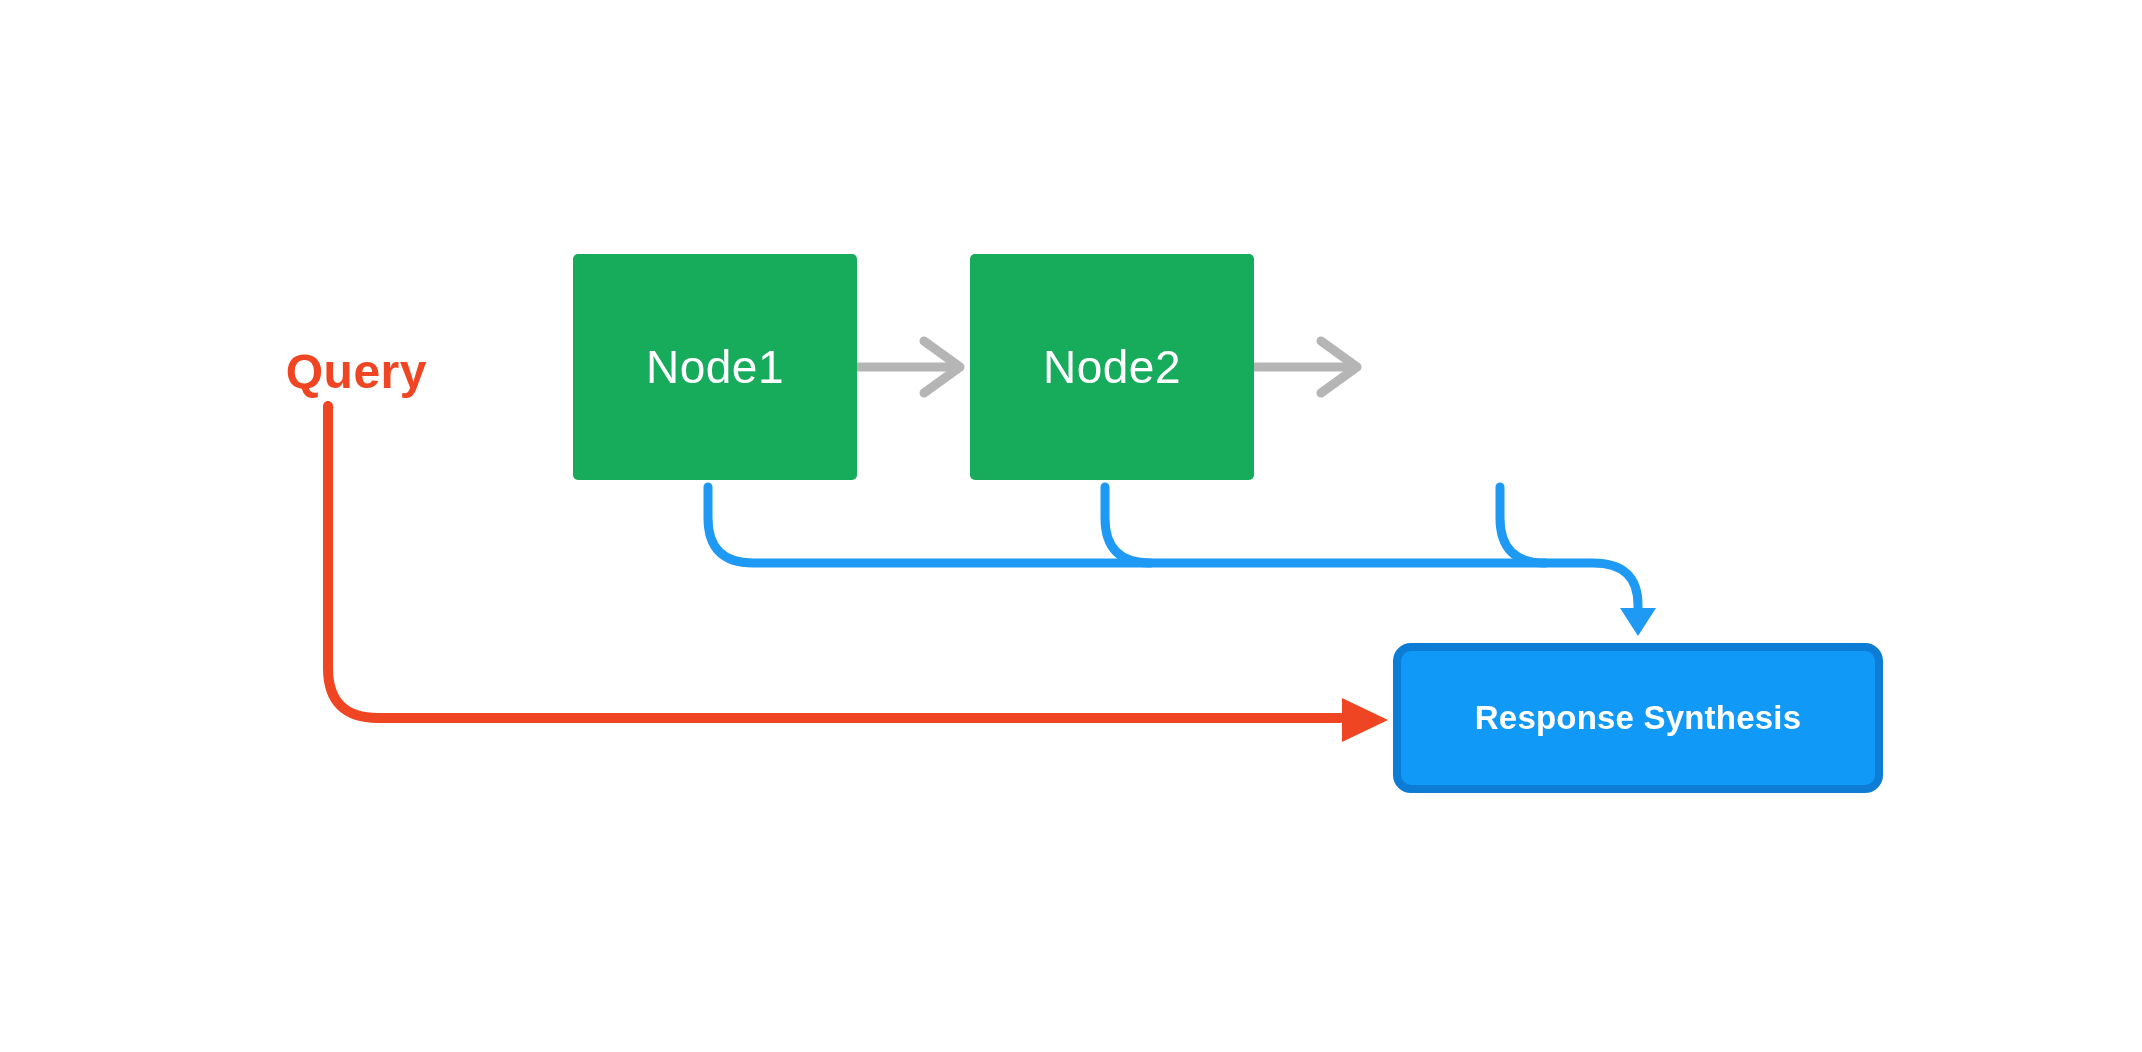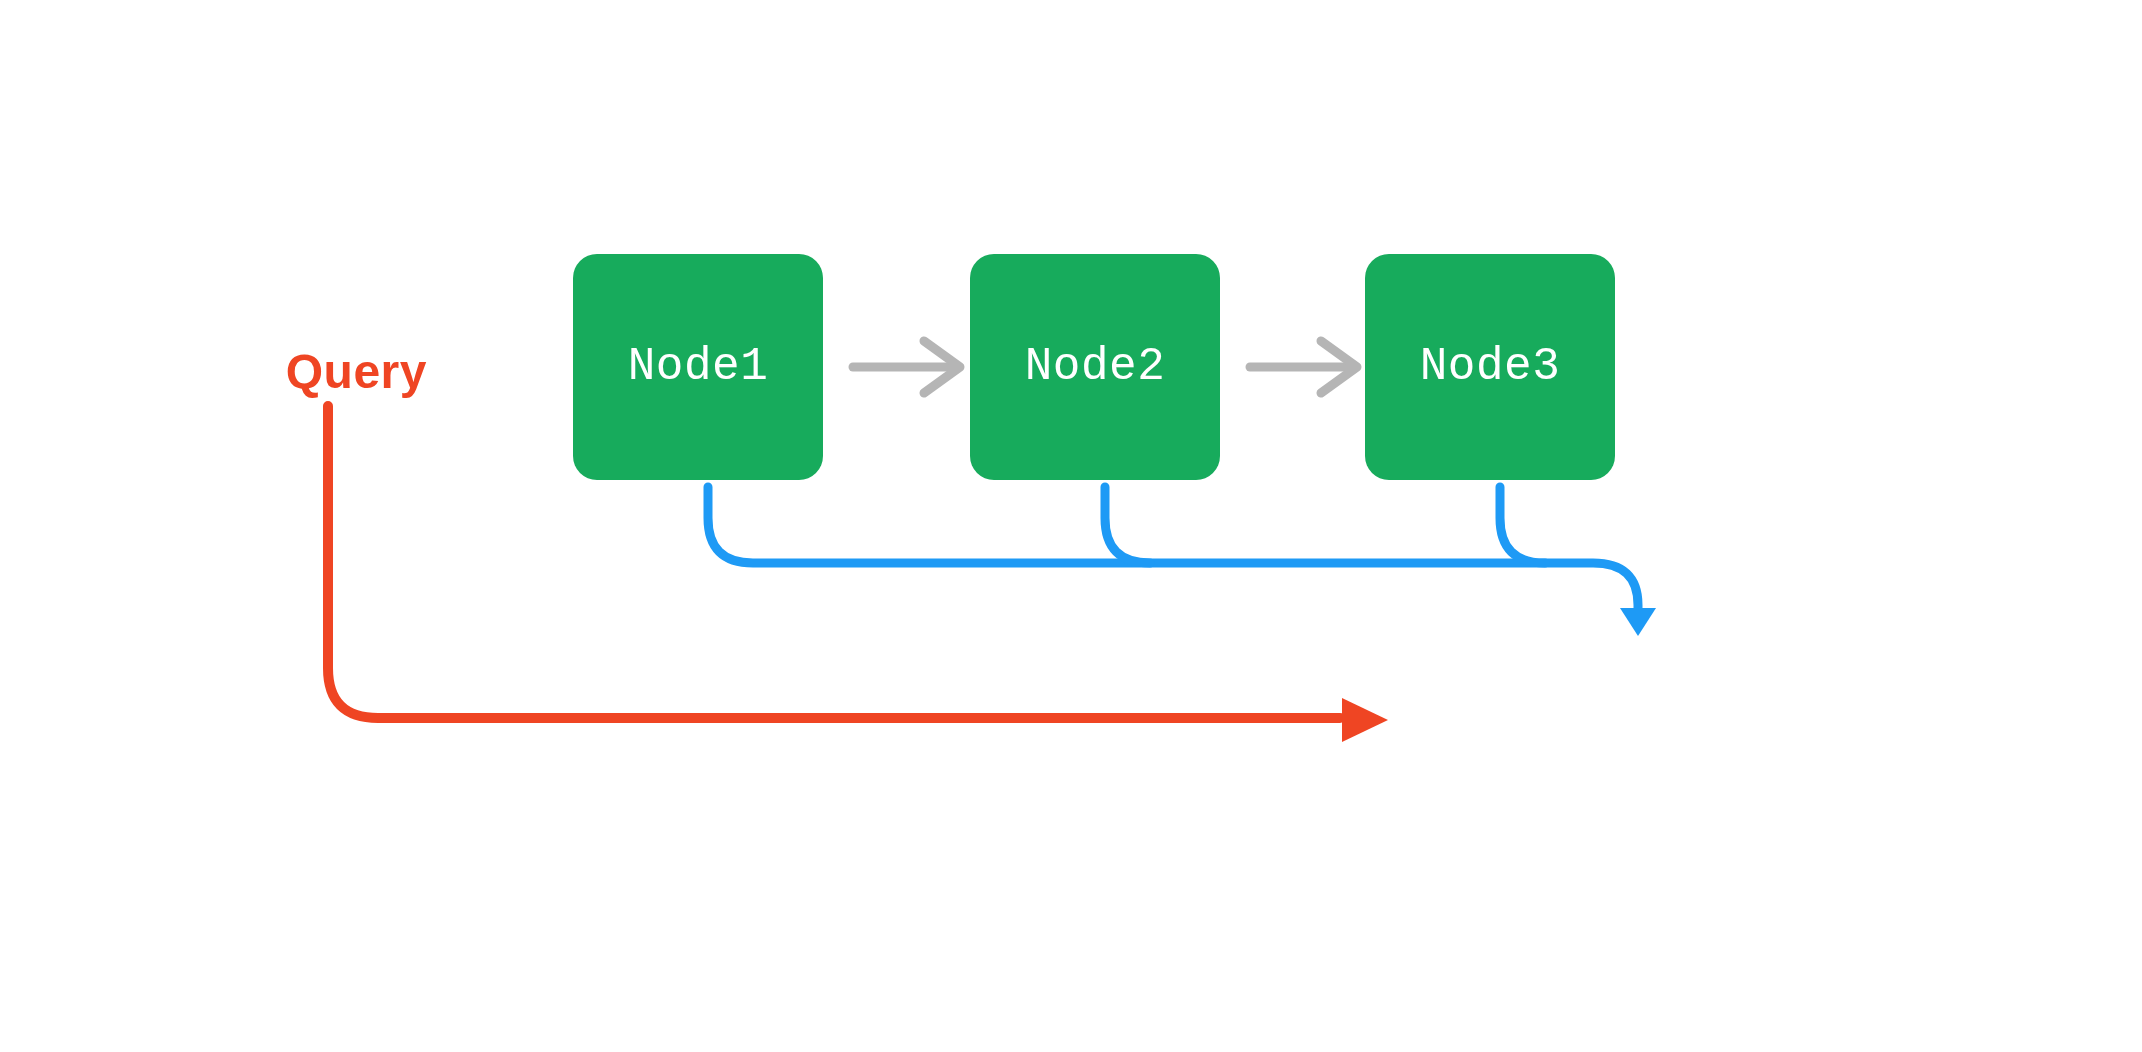--- a/index.html
+++ b/index.html
@@ -48,32 +48,31 @@
   .red-edge {
     stroke: var(--query-red);
     stroke-width: 10;
     fill: none;
     stroke-linecap: round;
     stroke-linejoin: round;
   }
   .red-head { fill: var(--query-red); stroke: none; }
   .flow-node {
     position: absolute;
-    width: 250px; height: 226px;
+    width: 284px; height: 226px;
     top: 254px;
     background: var(--node-fill);
-    border-radius: 24px;
+    border-radius: 5px;
     display: flex;
     align-items: center;
     justify-content: center;
     color: var(--node-text);
     font-size: 46px;
     font-weight: 400;
     letter-spacing: 0.5px;
-    font-family: Liberation Mono, monospace;
   }
   .node-1 { left: 573px; }
   .node-2 { left: 970px; }
   .node-3 { left: 1365px; }
   .response-box {
     position: absolute;
     left: 1393px; top: 643px;
     width: 490px; height: 150px;
     background: var(--response-fill);
     border: 8px solid var(--response-border);
@@ -136,18 +135,18 @@
   <div class="query-label">Query</div>
 
   <div class="flow-node node-1">
     <span>Node1</span>
   </div>
 
   <div class="flow-node node-2">
     <span>Node2</span>
   </div>
 
-  <div class="flow-node node-3">
-    <span>Node3</span>
+
+  <div class="response-box">
+    <span>Response Synthesis</span>
   </div>
-
 
 </div>
 
 </body></html>

